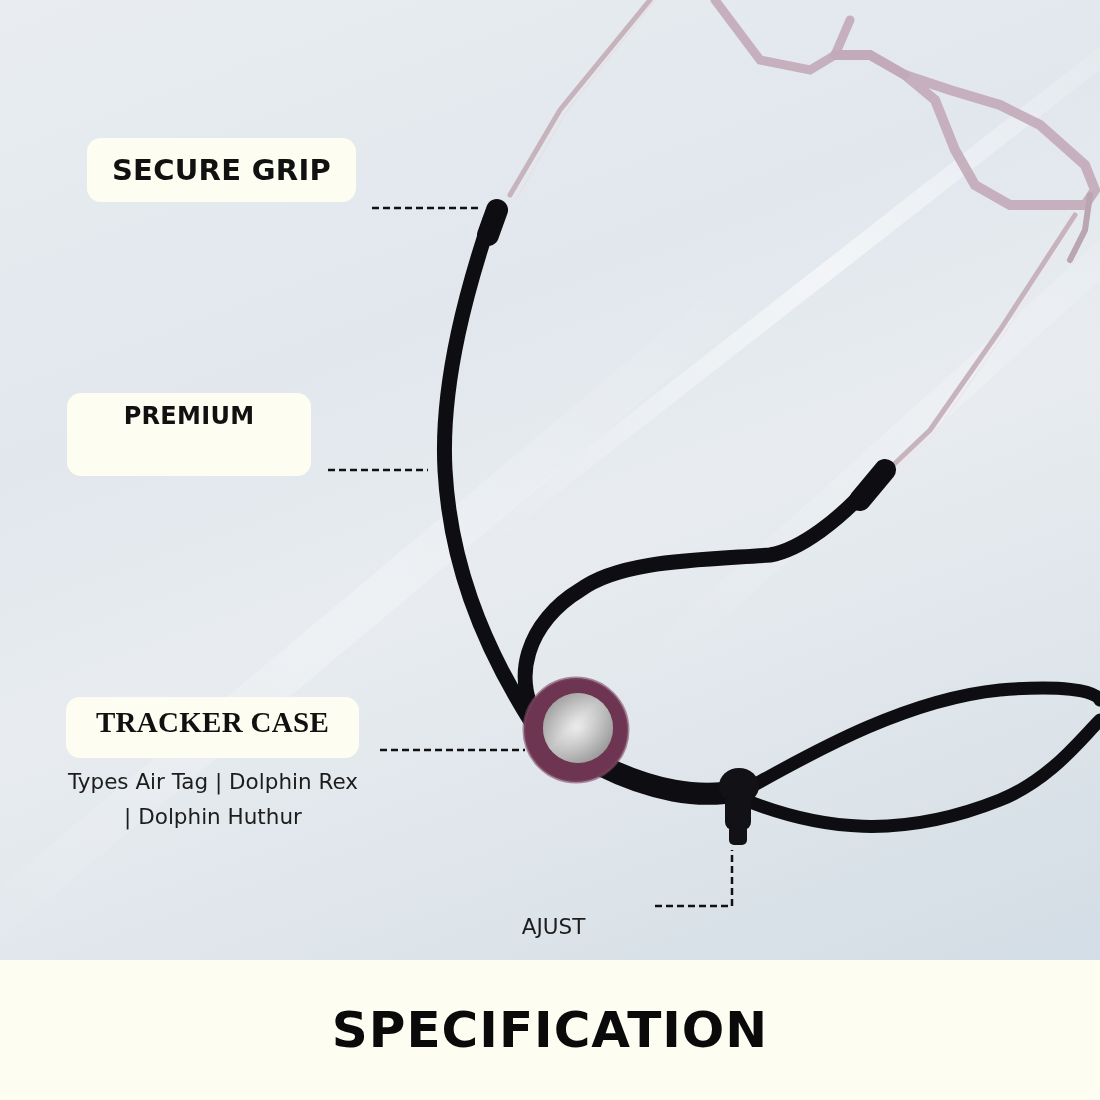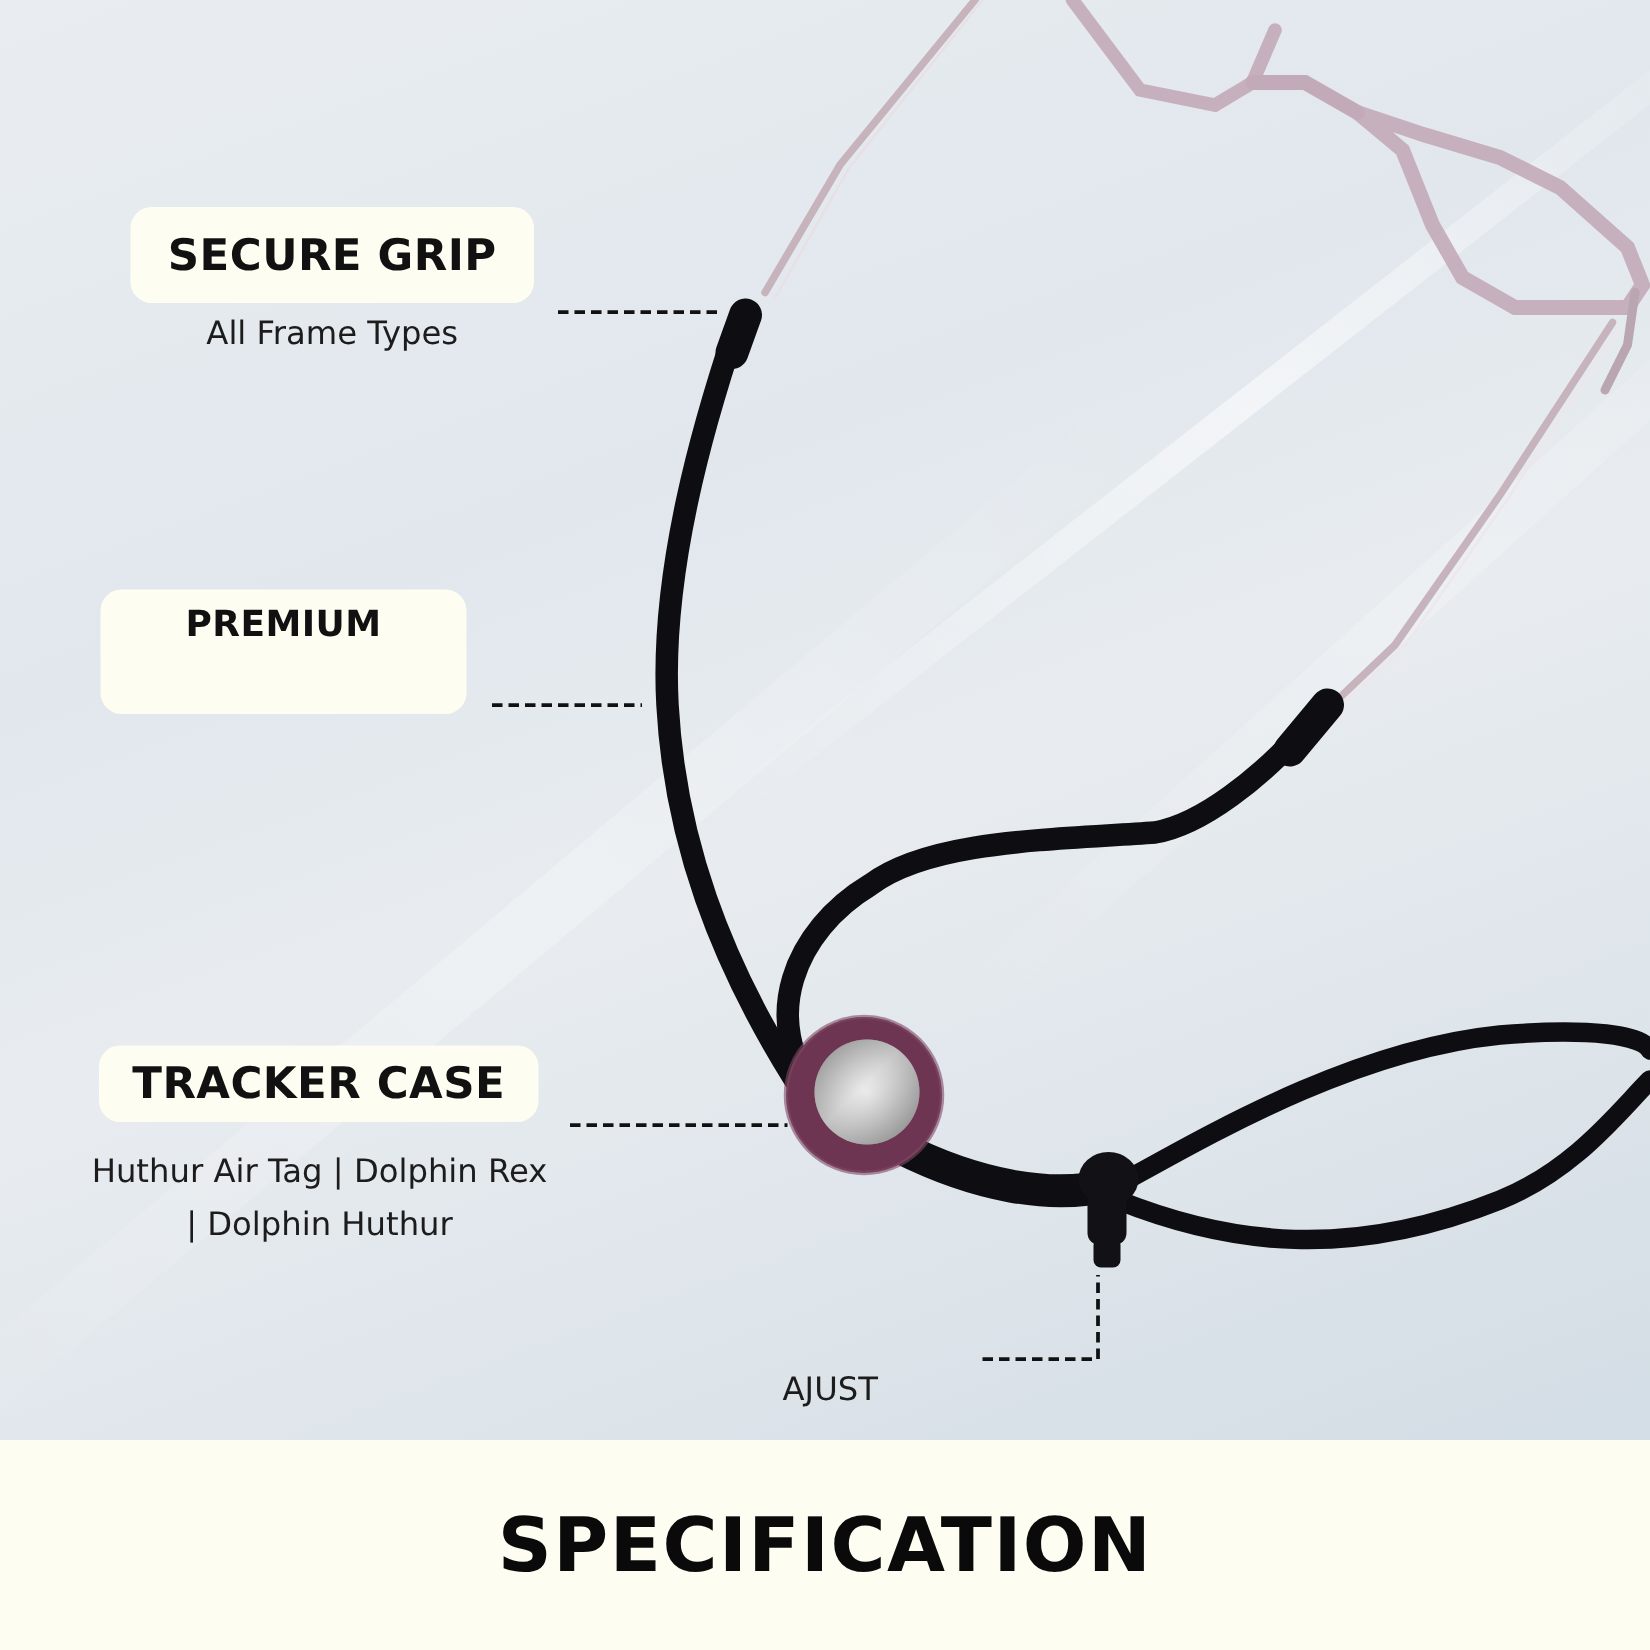--- a/index.html
+++ b/index.html
@@ -93,29 +93,28 @@
 
     <g stroke="#111" stroke-width="2.5" stroke-dasharray="7 4" fill="none">
       <path d="M372 208 L482 208"></path>
       <path d="M328 470 L428 470"></path>
       <path d="M380 750 L525 750"></path>
       <path d="M655 906 L732 906 L732 850"></path>
     </g>
   </svg>
 
   <div class="pill" style="left:87px;top:138px;width:269px;height:64px;line-height:64px;">SECURE GRIP</div>
-  <div class="sub" style="left:87px;top:210px;width:269px;">All Frame Types</div>
 
   <div class="pill" style="left:67px;top:393px;width:244px;height:83px;padding-top:4px;line-height:38px;font-size:24px;">
     <div>PREMIUM</div>
   </div>
 
-  <div class="pill" style="left:66px;top:697px;width:293px;height:51px;line-height:51px;">TRACKER CASE</div>
+  <div class="pill" style="left:66px;top:697px;width:293px;height:61px;line-height:51px;font-family:Liberation Serif, serif;">TRACKER CASE</div>
   <div class="sub" style="left:30px;top:764px;width:366px;line-height:35px;">
-    <div>Huthur Air Tag | Dolphin Rex</div>
+    <div>Types Air Tag | Dolphin Rex</div>
     <div>| Dolphin Huthur</div>
   </div>
 
   <div class="sub" style="left:468px;top:914px;width:171px;">AJUST</div>
 </div>
 
 <div class="footer">
   <div class="footer-title">SPECIFICATION</div>
 </div>
 

